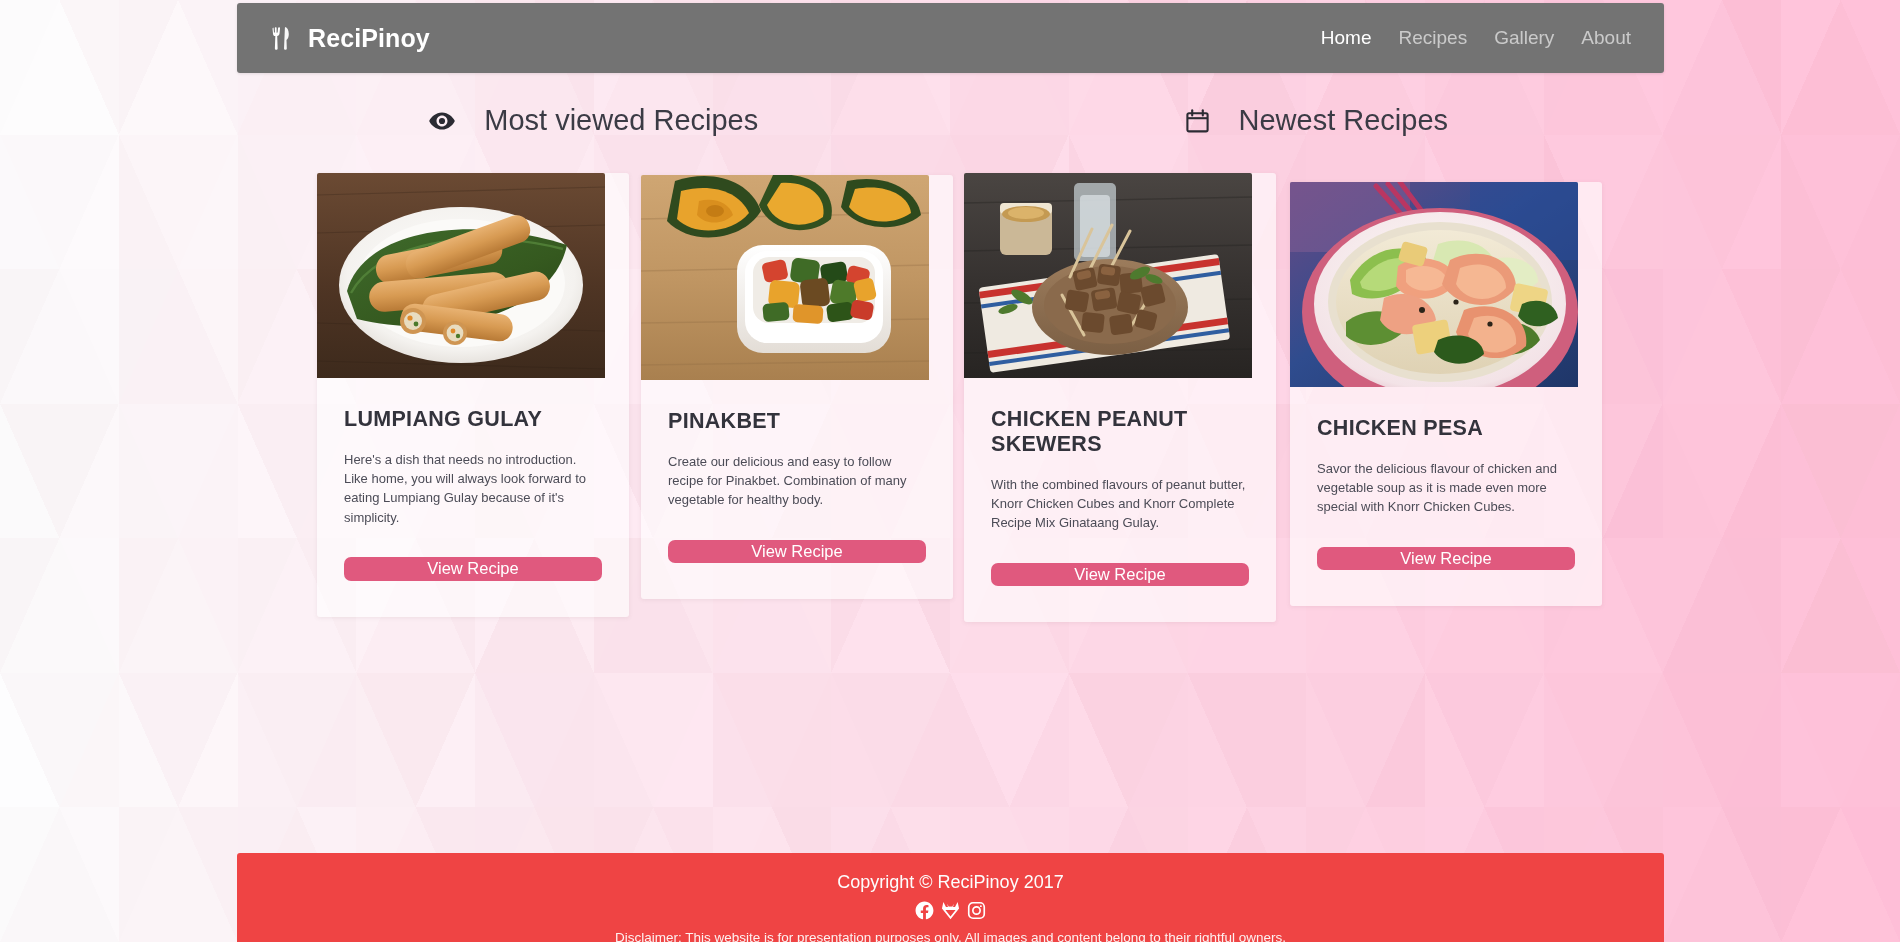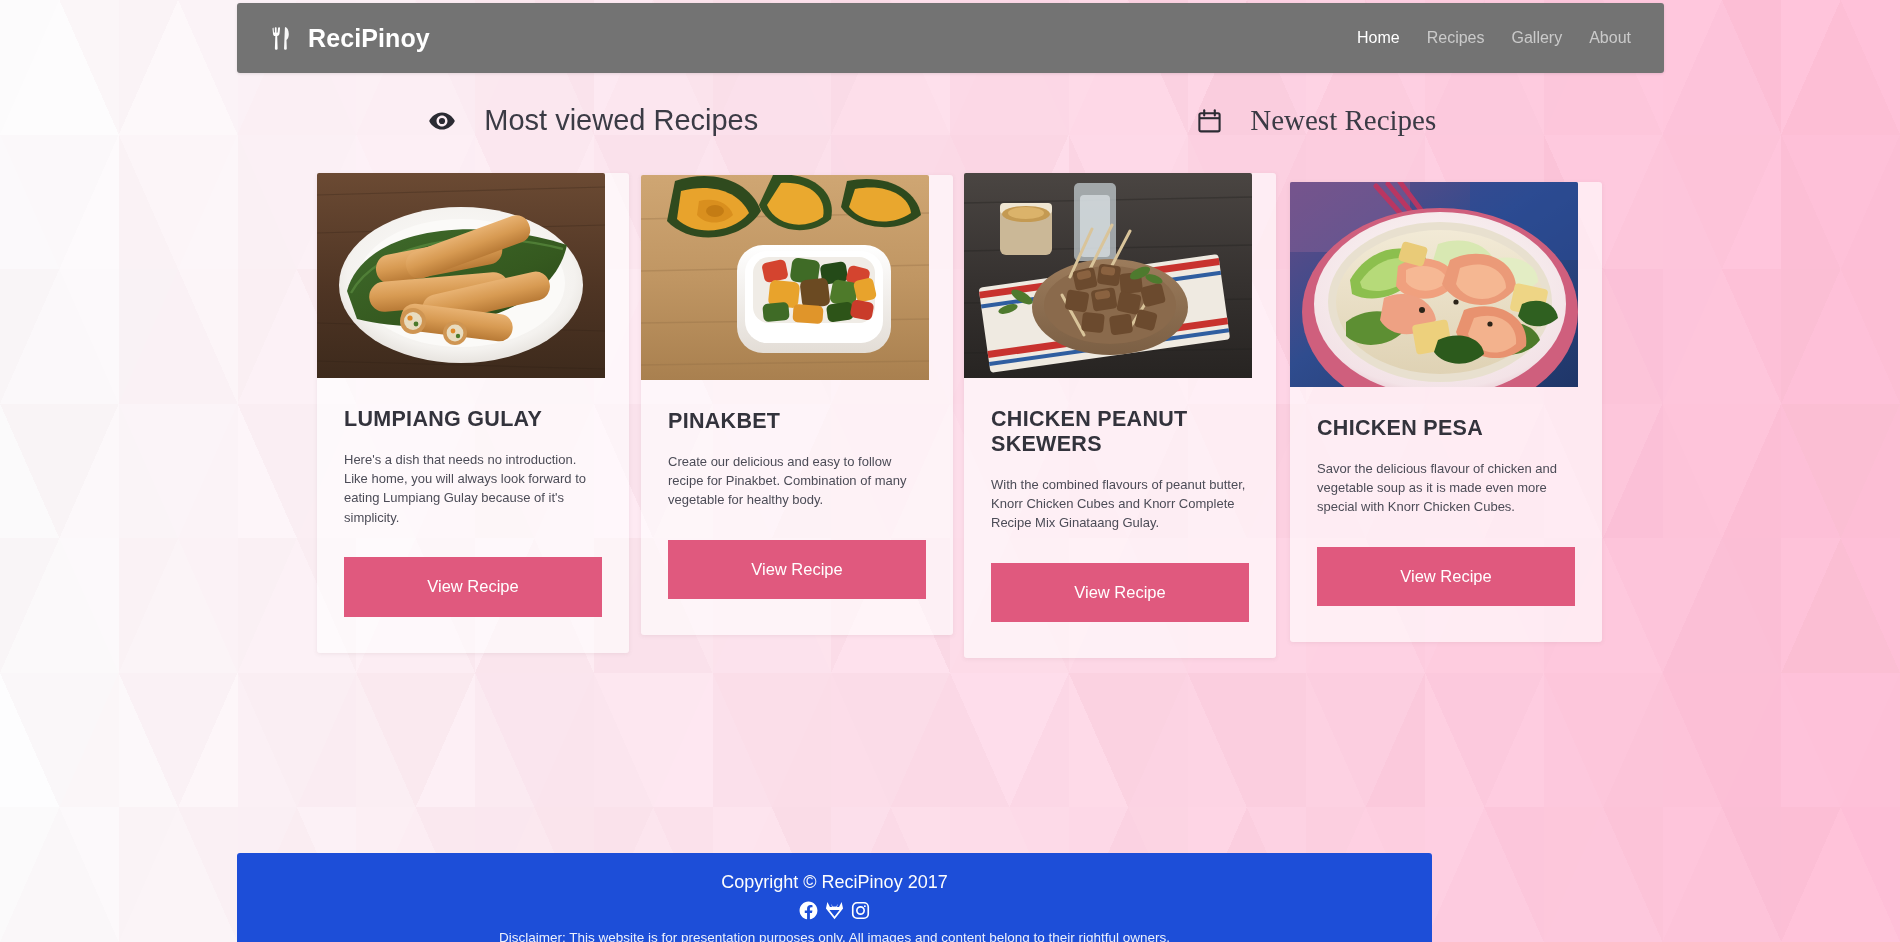--- a/index.html
+++ b/index.html
@@ -69,21 +69,21 @@
   }
 
   .nav-links {
     display: flex;
     align-items: center;
     gap: 27px;
     list-style: none;
   }
   .nav-link {
     color: rgba(255,255,255,0.62);
-    font-size: 16px;
+    font-size: 19px;
     text-decoration: none;
     cursor: pointer;
     white-space: nowrap;
     text-align: right;
   }
   .nav-link.active { color: #ffffff; }
 
   
   .headings-row {
     position: absolute;
@@ -96,21 +96,21 @@
     width: 50%;
     display: flex;
     align-items: center;
     justify-content: center;
     gap: 29px;
     color: #3b3b45;
     font-size: 29px;
     font-weight: 400;
   }
   .heading-icon { display: inline-flex; line-height: 0; color: #2b2b33; }
-  .heading-col.right { padding-left: 20px; font-family: Liberation Serif, serif; }
+  .heading-col.right { padding-left: 20px; }
 
   
   .cards-row {
     position: absolute;
     top: 173px;
     left: 237px;
     width: 1427px;
     height: 620px;
   }
 
@@ -161,37 +161,37 @@
   .card-footer {
     padding: 30px 27px 36px 27px;
     margin-top: auto;
   }
   .btn-view {
     display: block;
     width: 100%;
     background: #e0597e;
     color: #ffffff;
     border: none;
-    border-radius: 0;
-    padding: 20px 8px;
+    border-radius: 7px;
+    padding: 2px 8px;
     font-size: 16.5px;
     font-family: "Liberation Sans", sans-serif;
     cursor: pointer;
     text-align: center;
     line-height: 1.2;
   }
 
   
   .footer {
     position: absolute;
     left: 237px;
     top: 853px;
-    width: 1195px;
+    width: 1427px;
     height: 89px;
-    background: #1d4ed8;
+    background: #ef4444;
     border-radius: 3px 3px 0 0;
     color: #ffffff;
     text-align: center;
     padding-top: 18px;
     overflow: hidden;
   }
   .footer-copy {
     font-size: 18px;
     color: #fdfdfd;
     line-height: 1.3;

